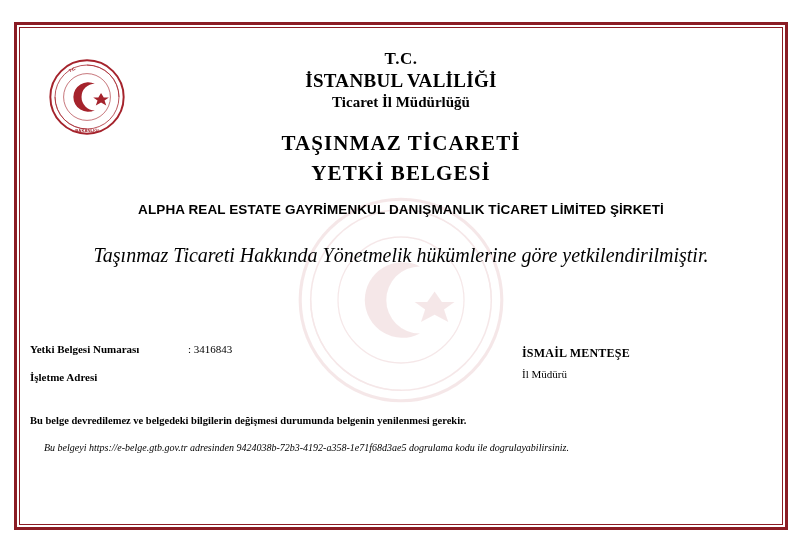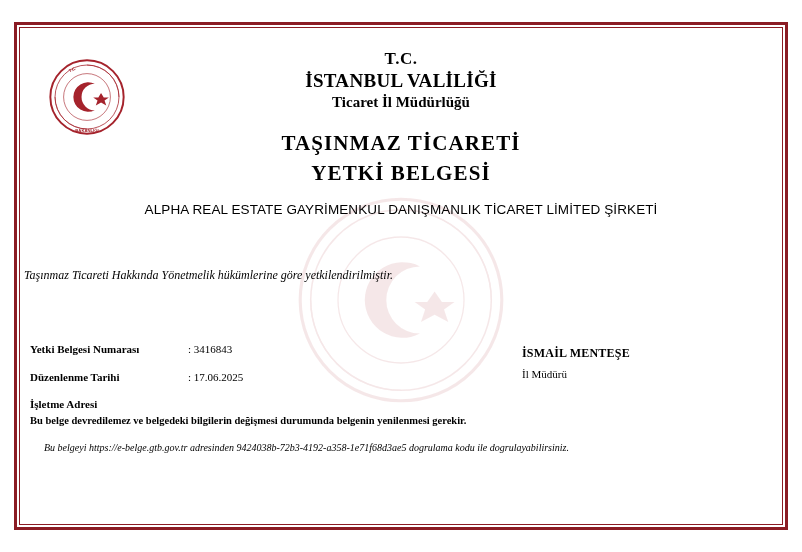--- a/index.html
+++ b/index.html
@@ -108,30 +108,31 @@
   }
 
   .company {
     position: absolute;
     left: 0;
     right: 0;
     top: 170px;
     text-align: center;
     font-family: "Liberation Sans", sans-serif;
     font-size: 13.5px;
-    font-weight: normal;
+    font-weight: bold;
     letter-spacing: 0.1px;
   }
 
   .statement {
     position: absolute;
     left: 0;
     right: 0;
-    top: 236px;
-    font-size: 12px;
+    top: 212px;
+    text-align: center;
+    font-size: 20px;
     font-style: italic;
   }
 
   
   .fields {
     position: absolute;
     left: 6px;
     top: 312px;
     width: 560px;
   }
@@ -238,24 +239,20 @@
     <div class="company">ALPHA REAL ESTATE GAYRİMENKUL DANIŞMANLIK TİCARET LİMİTED ŞİRKETİ</div>
 
     <div class="statement">Taşınmaz Ticareti Hakkında Yönetmelik hükümlerine göre yetkilendirilmiştir.</div>
 
     <div class="fields">
       <div class="field-row">
         <div class="field-label">Yetki Belgesi Numarası</div>
         <div class="field-value">: 3416843</div>
       </div>
       <div class="field-row">
-        <div class="field-label">Düzenlenme Tarihi</div>
-        <div class="field-value">: 17.06.2025</div>
-      </div>
-      <div class="field-row">
         <div class="field-label">İşletme Adresi</div>
       </div>
     </div>
 
     <div class="note">Bu belge devredilemez ve belgedeki bilgilerin değişmesi durumunda belgenin yenilenmesi gerekir.</div>
     <div class="verify">Bu belgeyi https://e-belge.gtb.gov.tr adresinden 9424038b-72b3-4192-a358-1e71f68d3ae5 dogrulama kodu ile dogrulayabilirsiniz.</div>
 
     <div class="signature">
       <div class="name">İSMAİL MENTEŞE</div>
       <div class="role">İl Müdürü</div>

